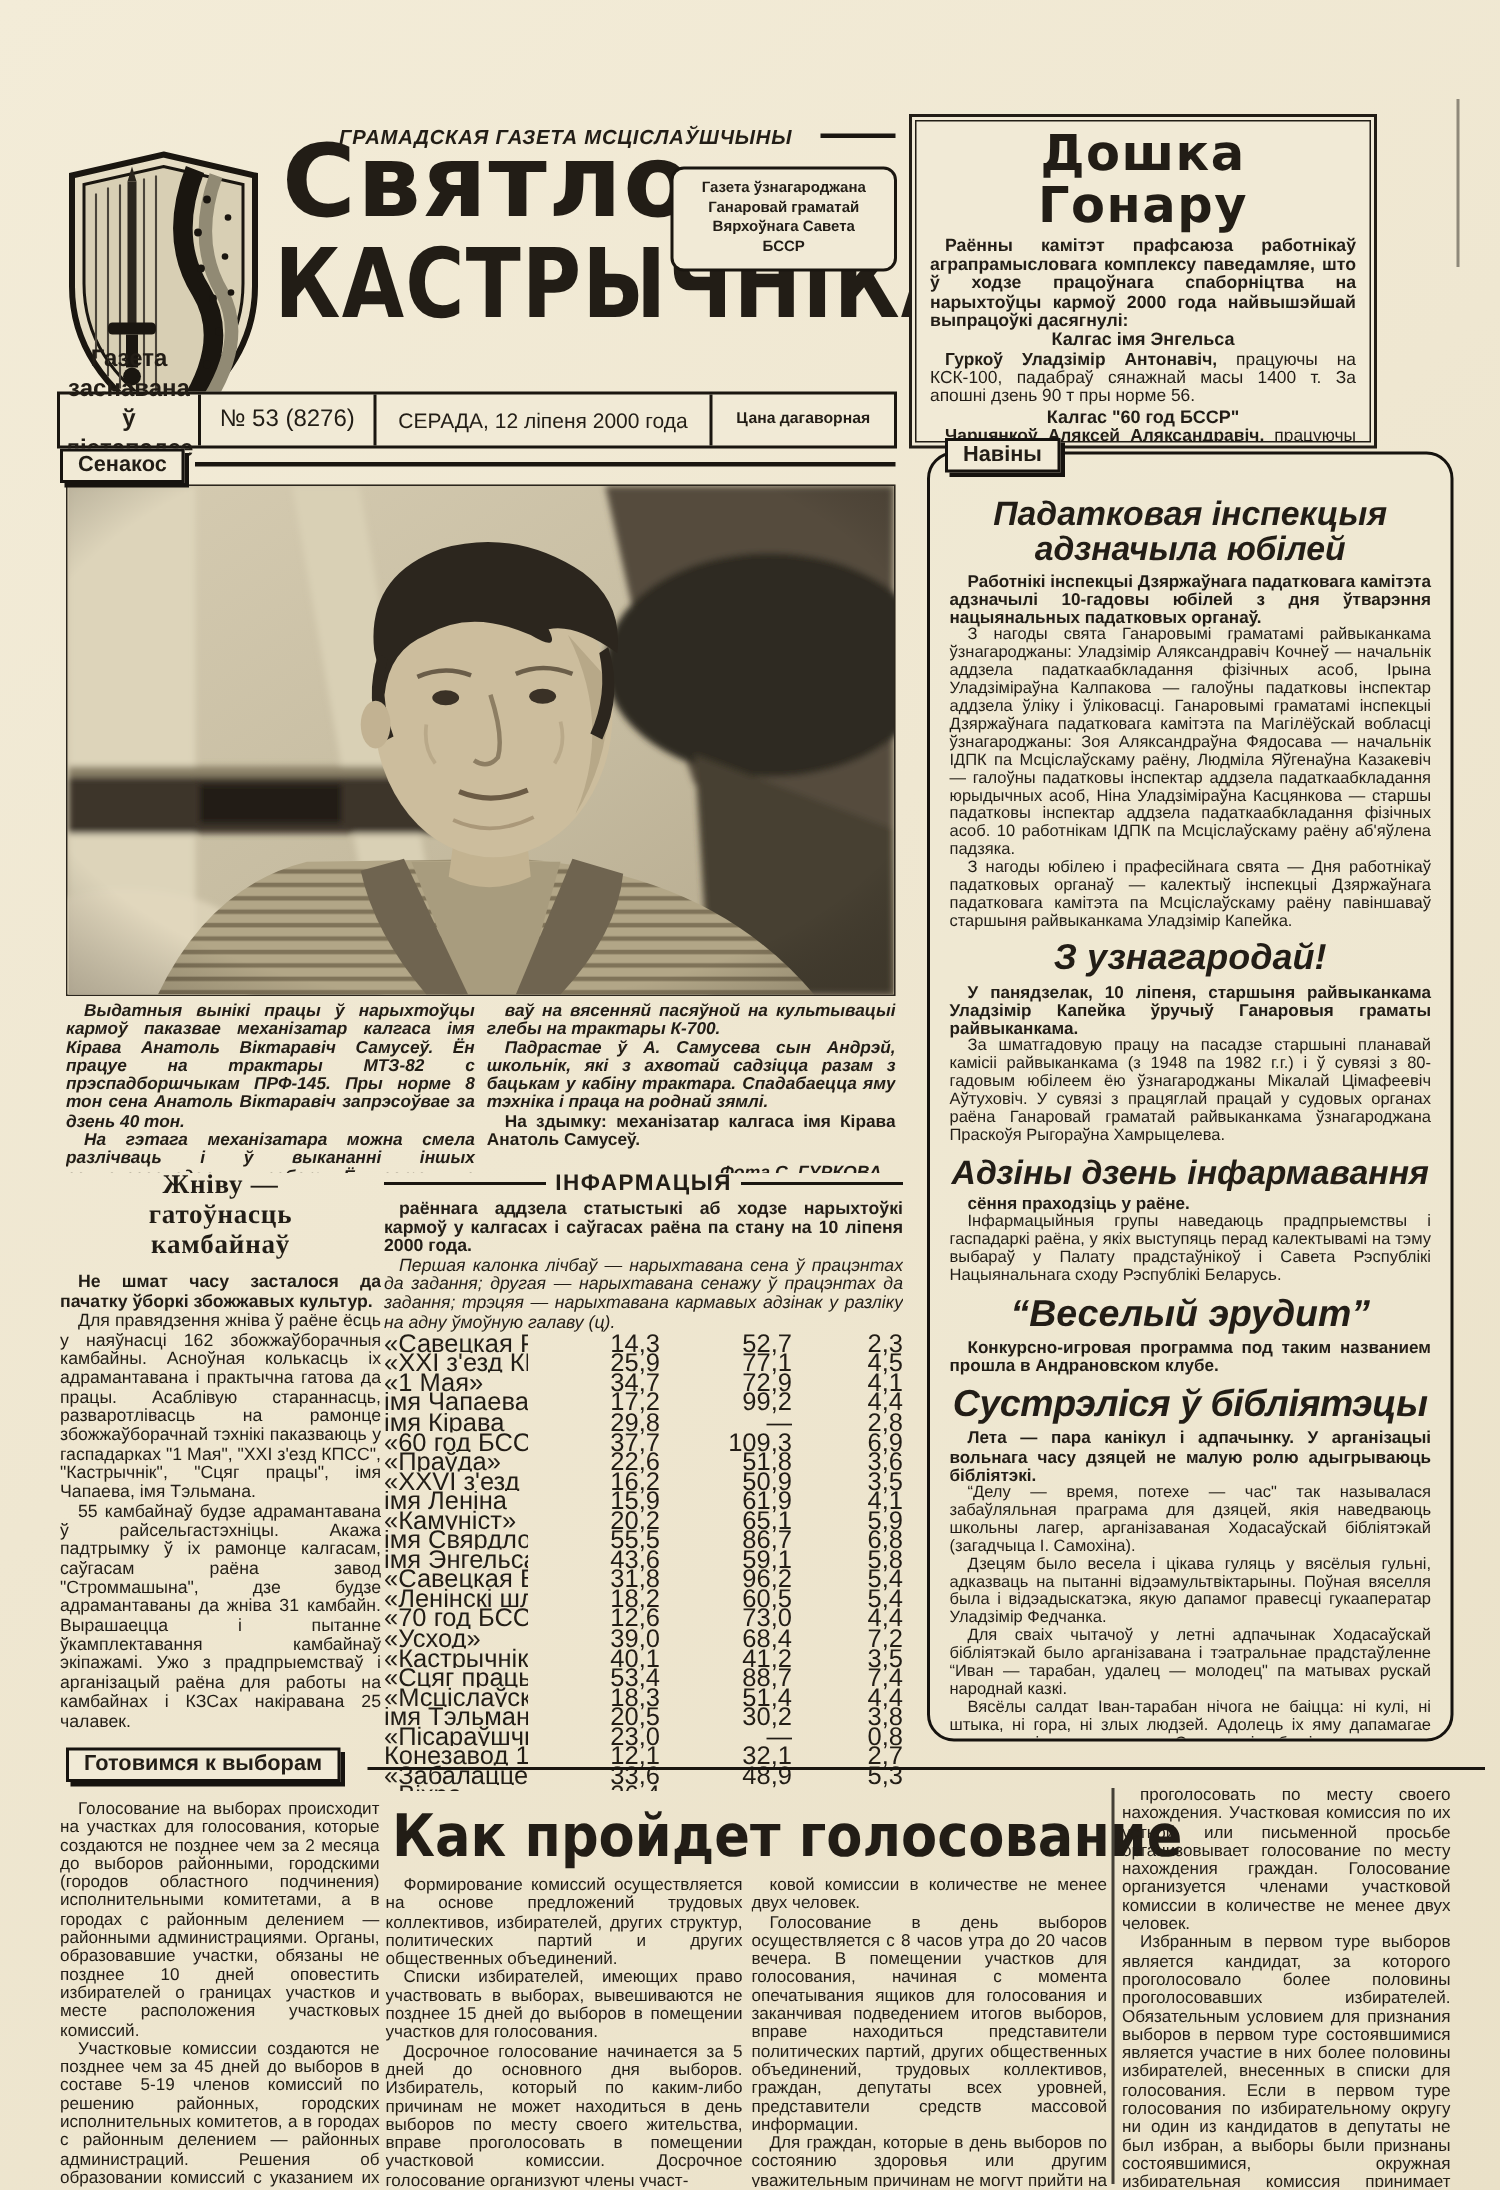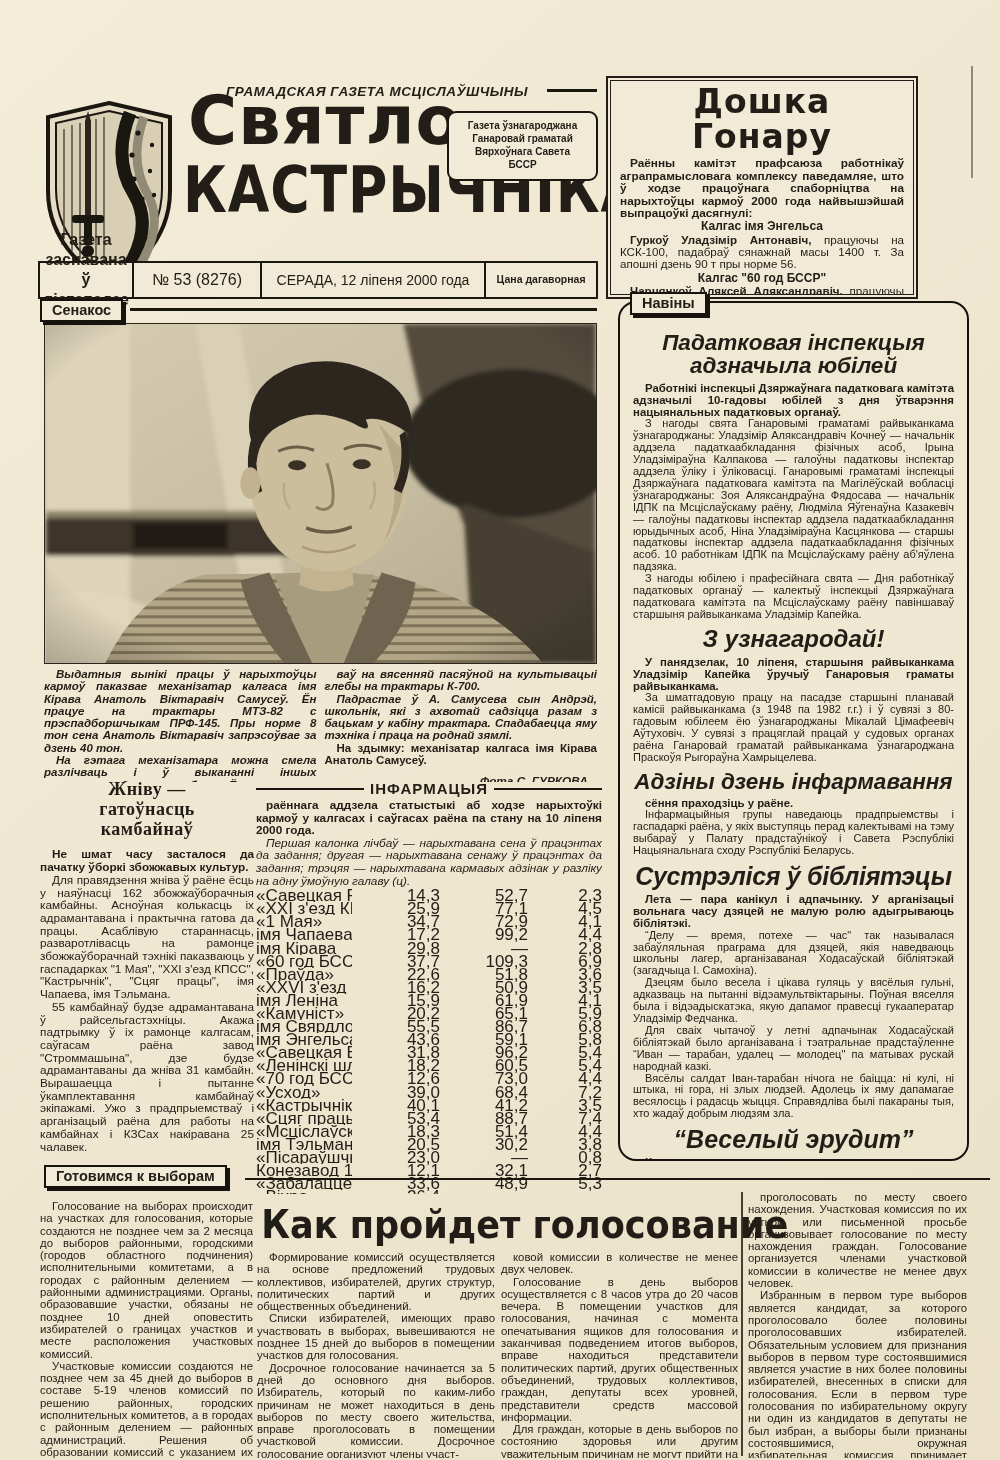--- a/index.html
+++ b/index.html
@@ -14,21 +14,21 @@
   .tagline{position:absolute;left:226px;top:84px;font-size:13.5px;font-weight:bold;font-style:italic;letter-spacing:.5px;white-space:nowrap;}
   .title1{position:absolute;left:188px;top:88px;font-size:67px;font-weight:bold;line-height:1;letter-spacing:1px;font-family:"DejaVu Sans",sans-serif;}
   .title2{position:absolute;left:183px;top:158px;font-size:64px;font-weight:bold;line-height:1;white-space:nowrap;
           transform:scaleX(.84);transform-origin:left top;font-family:"DejaVu Sans",sans-serif;letter-spacing:1px;}
   .award{position:absolute;left:447px;top:111px;width:151px;height:70px;border:2px solid #1a1610;border-radius:9px;
          background:#f1ead6;font-size:10px;font-weight:bold;text-align:center;line-height:1.3;padding-top:6px;box-sizing:border-box;}
   .infobar{position:absolute;left:38px;top:261px;width:560px;height:38px;border:2px solid #1a1610;display:flex;box-sizing:border-box;background:#f1ead6;}
   .infobar>div{border-right:2px solid #1a1610;display:flex;align-items:center;justify-content:center;text-align:center;box-sizing:border-box;}
   .infobar>div:last-child{border-right:none;}
   .cell-founded{width:94px;font-size:16px;font-weight:bold;line-height:1.25;}
-  .cell-issue{width:128px;font-size:16px;}
+  .cell-issue{width:117px;font-size:16px;}
   .cell-date{width:224px;font-size:14px;}
   .cell-price{flex:1;font-size:10.5px;font-weight:bold;line-height:1.25;}
 
   
   .honor{position:absolute;left:606px;top:76px;width:312px;height:223px;border:2px solid #221d16;padding:2px;box-sizing:border-box;background:#f1ead6;}
   .honor-in{border:1.5px solid #221d16;height:100%;box-sizing:border-box;padding:3px 9px;overflow:hidden;}
   .honor-title{text-align:center;font-size:33px;font-weight:bold;letter-spacing:1px;line-height:1.05;font-family:"DejaVu Sans",sans-serif;margin:1px 0 3px;}
   .hb-lead{font-size:11.8px;font-weight:bold;line-height:12.4px;text-align:justify;text-indent:10px;}
   .hb-subhead{text-align:center;font-weight:bold;font-size:12px;line-height:13.5px;margin-top:1px;}
   .hb-text{font-size:11.6px;line-height:12.3px;text-align:justify;text-indent:10px;}
@@ -474,36 +474,36 @@
     <div>
       <div class="nv-title nv-t3">Адзіны дзень інфармавання</div>
       <p class="nv-lead">сёння праходзіць у раёне.</p>
       <div>
 
       <p class="nv-p">Інфармацыйныя групы наведаюць прадпрыемствы і гаспадаркі раёна, у якіх выступяць перад калектывамі на тэму выбараў у Палату прадстаўнікоў і Савета Рэспублікі Нацыянальнага сходу Рэспублікі Беларусь.</p>
         </div>
     </div>
 
     <div>
+      <div class="nv-title nv-t5">“Веселый эрудит”</div>
+      <p class="nv-lead">Конкурсно-игровая программа под таким названием прошла в Андрановском клубе.</p>
+
+    </div>
+
+    <div>
       <div class="nv-title nv-t4">Сустрэліся ў бібліятэцы</div>
       <p class="nv-lead">Лета — пара канікул і адпачынку. У арганізацыі вольнага часу дзяцей не малую ролю адыгрываюць бібліятэкі.</p>
       <div>
 
       <p class="nv-p">“Делу — время, потехе — час" так называлася забаўляльная праграма для дзяцей, якія наведваюць школьны лагер, арганізаваная Ходасаўскай бібліятэкай (загадчыца І. Самохіна).</p>
           <p class="nv-p">Дзецям было весела і цікава гуляць у вясёлыя гульні, адказваць на пытанні відэамультвіктарыны. Поўная вяселля была і відэадыскатэка, якую дапамог правесці гукааператар Уладзімір Федчанка.</p>
           <p class="nv-p">Для сваіх чытачоў у летні адпачынак Ходасаўскай бібліятэкай было арганізавана і тэатральнае прадстаўленне “Иван — тарабан, удалец — молодец" па матывах рускай народнай казкі.</p>
           <p class="nv-p">Вясёлы салдат Іван-тарабан нічога не баіцца: ні кулі, ні штыка, ні гора, ні злых людзей. Адолець іх яму дапамагае весялосць і радасць жыцця. Справядліва былі пакараны тыя, хто жадаў добрым людзям зла.</p>
         </div>
     </div>
-
-    <div>
-      <div class="nv-title nv-t5">“Веселый эрудит”</div>
-      <p class="nv-lead">Конкурсно-игровая программа под таким названием прошла в Андрановском клубе.</p>
-
-    </div>
   </div>
 
   <div class="tab-label" style="left:44px;top:1165px;">Готовимся к выборам</div>
   <div class="rule" style="left:245px;top:1178px;width:745px;height:2px;"></div>
   <div class="rule" style="left:741px;top:1192px;width:1.5px;height:264px;opacity:.8;"></div>
 
   <div class="el-headline"><span>Как пройдет голосование</span></div>
 
   <div class="elections-col" style="left:40px;top:1200px;width:213px;height:258px;">
 

